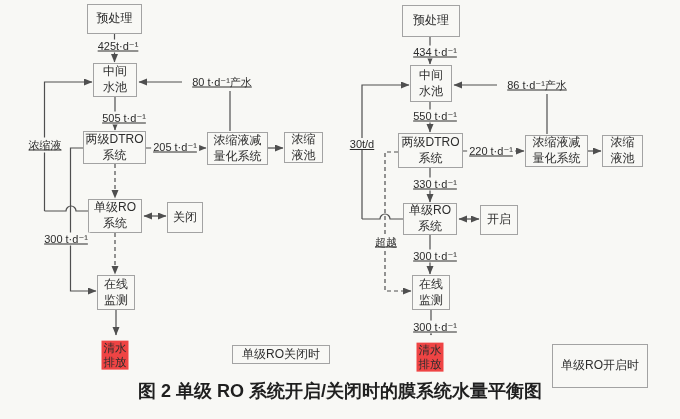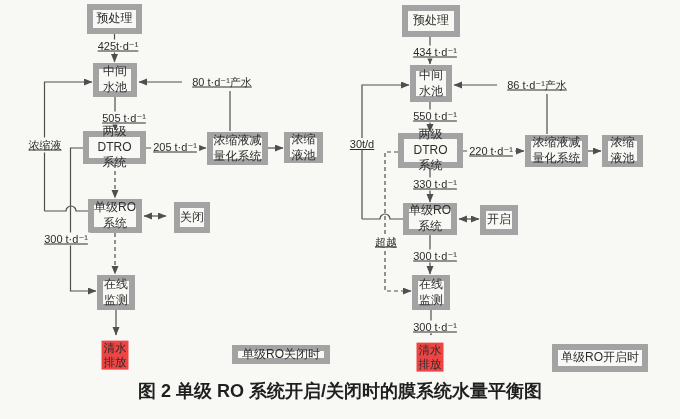--- a/index.html
+++ b/index.html
@@ -5,21 +5,21 @@
   html,body{margin:0;padding:0;background:#e9e9e7;}
   #canvas{
     position:relative;width:680px;height:419px;margin:0 auto;
     background:#f8f8f5;
     font-family:"Liberation Sans","DejaVu Sans",sans-serif;
     color:#2f2f2f;overflow:hidden;
   }
   #wires{position:absolute;left:0;top:0;z-index:0;}
   .node{
     position:absolute;z-index:1;box-sizing:border-box;
-    border:6px solid #a3a3a3;background:#f8f8f5;
+    border:1px solid #a3a3a3;background:#f8f8f5;
     display:flex;align-items:center;justify-content:center;
     text-align:center;white-space:pre-line;
     font-size:12px;line-height:1.3;color:#2d2d2d;
   }
   .plain{
     position:absolute;z-index:2;
     transform:translate(-50%,-50%);
     background:#ef4444;padding:0 2px;
     font-size:11.5px;line-height:1.25;white-space:pre-line;text-align:left;
     color:#2d2d2d;
@@ -82,21 +82,21 @@
   <div class="node" style="left:93px;top:63px;width:44px;height:34px">中间
 水池</div>
   <div class="node" style="left:83px;top:131px;width:63px;height:33px">两级DTRO
 系统</div>
   <div class="node" style="left:207px;top:132px;width:61px;height:33px">浓缩液减
 量化系统</div>
   <div class="node" style="left:284px;top:132px;width:39px;height:31px">浓缩
 液池</div>
   <div class="node" style="left:88px;top:199px;width:54px;height:34px">单级RO
 系统</div>
-  <div class="node" style="left:174px;top:202px;width:36px;height:31px">关闭</div>
+  <div class="node" style="left:167px;top:202px;width:36px;height:31px">关闭</div>
   <div class="node" style="left:97px;top:275px;width:38px;height:35px">在线
 监测</div>
   <div class="node" style="left:232px;top:345px;width:98px;height:19px">单级RO关闭时</div>
   <div class="plain" style="left:115px;top:355px">清水
 排放</div>
 
   <div class="flowlbl" style="left:118px;top:46px">425t·d⁻¹</div>
   <div class="flowlbl" style="left:222px;top:82px">80 t·d⁻¹产水</div>
   <div class="flowlbl" style="left:124px;top:118px">505 t·d⁻¹</div>
   <div class="flowlbl" style="left:175px;top:147px">205 t·d⁻¹</div>
@@ -110,21 +110,21 @@
 系统</div>
   <div class="node" style="left:525px;top:135px;width:63px;height:32px">浓缩液减
 量化系统</div>
   <div class="node" style="left:602px;top:135px;width:41px;height:32px">浓缩
 液池</div>
   <div class="node" style="left:403px;top:203px;width:54px;height:32px">单级RO
 系统</div>
   <div class="node" style="left:480px;top:205px;width:38px;height:30px">开启</div>
   <div class="node" style="left:412px;top:275px;width:38px;height:35px">在线
 监测</div>
-  <div class="node" style="left:552px;top:344px;width:96px;height:28px">单级RO开启时</div>
+  <div class="node" style="left:552px;top:344px;width:96px;height:44px">单级RO开启时</div>
   <div class="plain" style="left:430px;top:357px">清水
 排放</div>
 
   <div class="flowlbl" style="left:435px;top:52px">434 t·d⁻¹</div>
   <div class="flowlbl" style="left:537px;top:85px">86 t·d⁻¹产水</div>
   <div class="flowlbl" style="left:435px;top:116px">550 t·d⁻¹</div>
   <div class="flowlbl" style="left:491px;top:151px">220 t·d⁻¹</div>
   <div class="flowlbl" style="left:435px;top:184px">330 t·d⁻¹</div>
   <div class="flowlbl" style="left:435px;top:256px">300 t·d⁻¹</div>
   <div class="flowlbl" style="left:435px;top:327px">300 t·d⁻¹</div>

